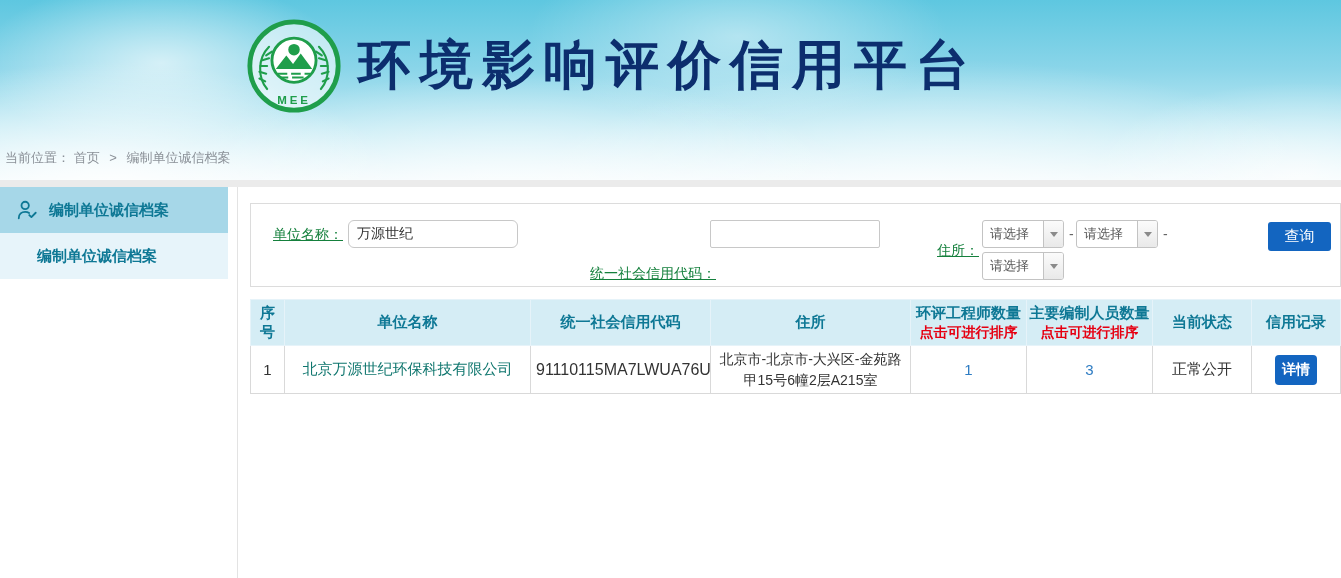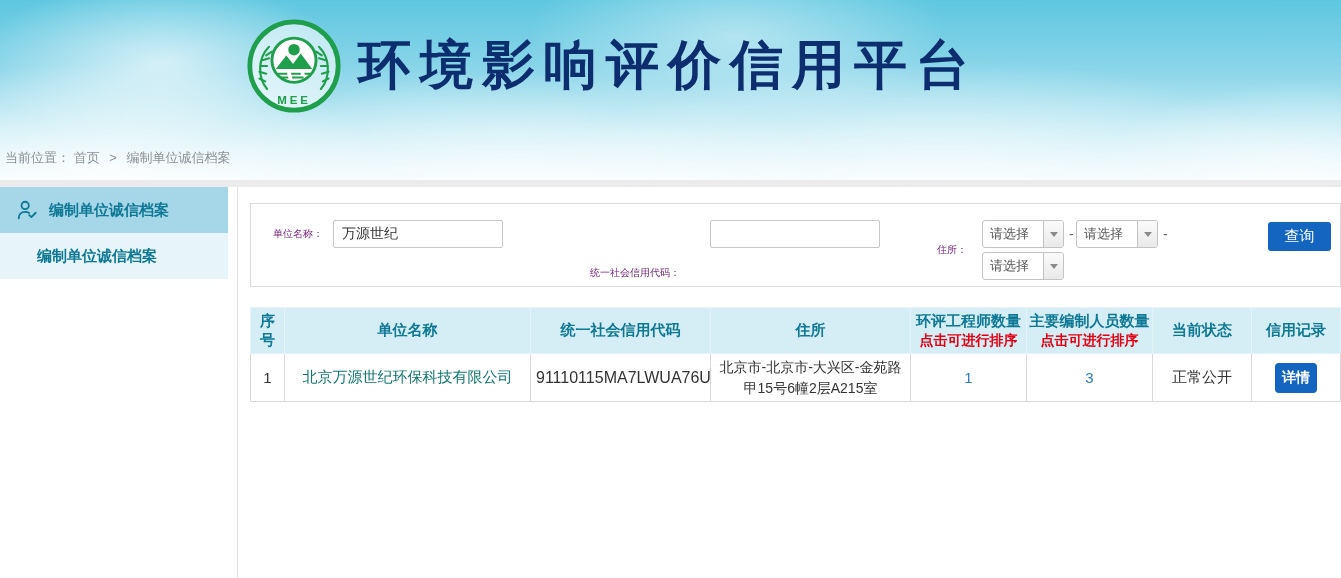--- a/index.html
+++ b/index.html
@@ -34,47 +34,47 @@
   .side-group { height:46px; background:#a6d7e8; color:#0e7895; font-weight:bold; font-size:15px;
                 display:flex; align-items:center; gap:11px; padding-left:16px; cursor:pointer; }
   .side-group svg { flex:0 0 auto; }
   .side-item  { height:46px; background:#e7f4fa; color:#0e7895; font-weight:bold; font-size:15px;
                 display:flex; align-items:center; padding-left:37px; cursor:pointer; }
 
   .main { flex:1; margin-left:9px; border-left:1px solid #e3e3e3; padding:16px 7px 0 12px; background:#fff; }
 
   
   .search-panel { position:relative; border:1px solid #dcdcdc; height:84px; background:#fff; }
-  .sp-label { position:absolute; font-size:10px; color:#701a75; line-height:28px; white-space:nowrap; }
+  .sp-label { position:absolute; font-size:14px; color:#15803d; line-height:28px; white-space:nowrap;text-decoration:underline; }
   .lbl-name   { left:22px;  top:16px; }
   .lbl-code   { left:339px; top:16px;margin-top:39px; }
   .lbl-addr   { left:686px; top:16px;margin-top:16px; }
   .sp-input { position:absolute; top:16px; height:28px; width:170px; border:1px solid #c8c8c8;
               border-radius:2px; padding:0 8px; font-size:14px; color:#333;
               font-family:"Liberation Sans","DejaVu Sans",sans-serif; }
-  .inp-name { left:82px; }
+  .inp-name { left:97px;border-radius:6px; }
   .inp-code { left:459px; }
   .combo { position:absolute; width:82px; height:28px; border:1px solid #c3c3c3; border-radius:3px;
            background:#fff; display:flex; align-items:stretch; overflow:hidden; cursor:pointer; }
   .combo-1 { left:731px; top:16px; }
   .combo-2 { left:825px; top:16px; }
   .combo-3 { left:731px; top:48px; }
   .combo-text { flex:1; font-size:13px; color:#555; line-height:26px; padding-left:7px; }
   .combo-arrow { width:20px; border-left:1px solid #c3c3c3; background:linear-gradient(#fbfbfb,#e9e9e9);
                  display:flex; align-items:center; justify-content:center; }
   .combo-arrow::after { content:""; width:0; height:0; border-left:4px solid transparent;
                  border-right:4px solid transparent; border-top:5px solid #8a8a8a; }
   .sp-dash { position:absolute; top:16px; line-height:28px; font-size:14px; color:#666; }
   .dash-1 { left:818px; } .dash-2 { left:912px; }
   .query-btn { position:absolute; right:9px; top:18px; width:63px; height:29px; background:#1365c0;
                color:#fff; font-size:15px; border:none; border-radius:3px; cursor:pointer;
                font-family:"Liberation Sans","DejaVu Sans",sans-serif; }
 
   
-  .data-table { width:100%; border-collapse:collapse; margin-top:20px; table-layout:fixed;
+  .data-table { width:100%; border-collapse:collapse; margin-top:12px; table-layout:fixed;
                 border:1px solid #c9c9c9; }
   .data-table col.c0 { width:34px; }  .data-table col.c1 { width:246px; }
   .data-table col.c2 { width:180px; } .data-table col.c3 { width:200px; }
   .data-table col.c4 { width:116px; } .data-table col.c5 { width:126px; }
   .data-table col.c6 { width:99px; }  .data-table col.c7 { width:89px; }
   .data-table th { background:#d5edf5; color:#0e7895; font-size:15px; font-weight:bold;
                    height:46px; text-align:center; border:1px solid #e6f3f9; padding:2px; }
   .data-table th.sortable { cursor:pointer;text-align:center; }
   .sort-hint { display:block; color:#e60012; font-size:14px; font-weight:bold; margin-top:1px; }
   .data-table td { border:1px solid #d9d9d9; height:48px; text-align:center; font-size:15px;

